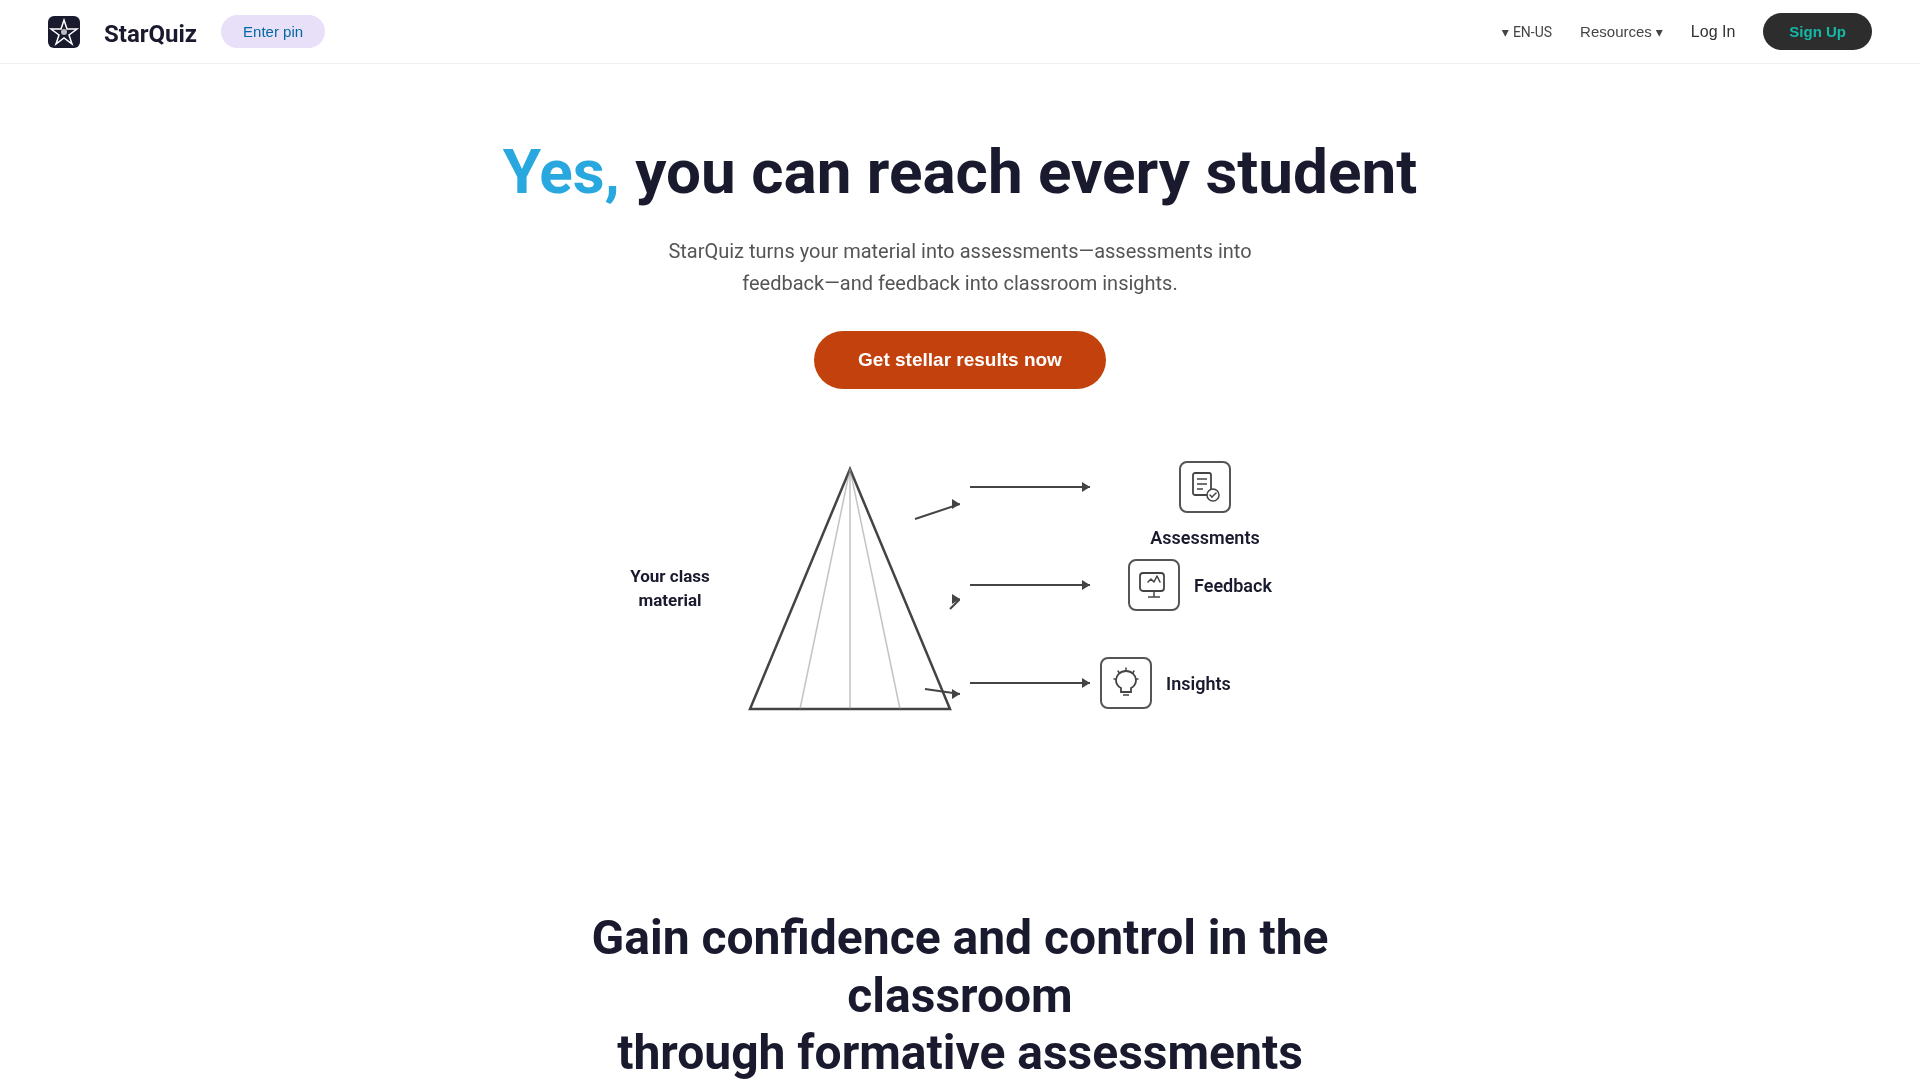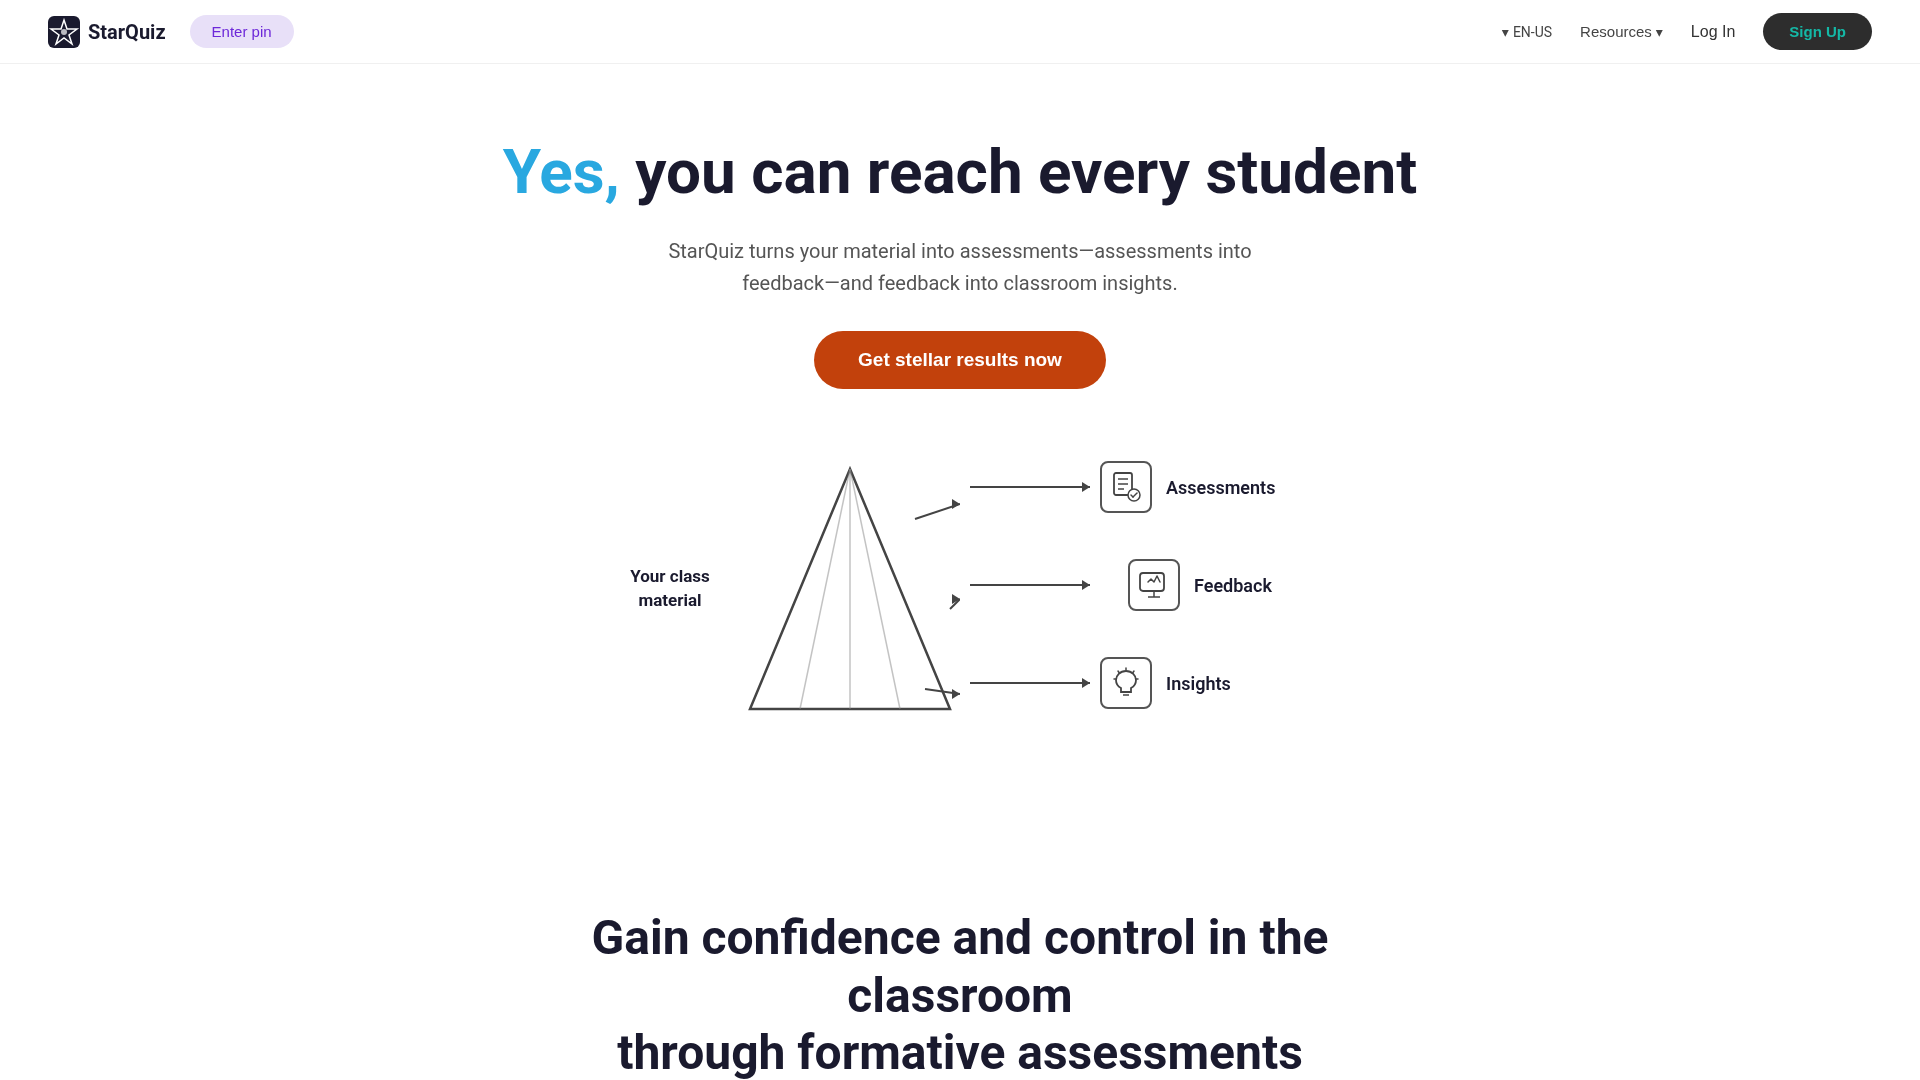--- a/index.html
+++ b/index.html
@@ -25,34 +25,34 @@
       background: #fff;
       z-index: 100;
     }
     .nav-left {
       display: flex;
       align-items: center;
       gap: 24px;
     }
     .logo {
       display: flex;
-      align-items: center;
-      gap: 8px;
-      font-size: 20px;
+      align-items: flex-end;
+      gap: 24px;
+      font-size: 24px;
       font-weight: 700;
       color: #1a1a2e;
       text-decoration: none;
     }
     .logo-icon {
       width: 32px;
       height: 32px;
     }
     .enter-pin-btn {
       background: #e8e0f8;
-      color: #6d28d9;
+      color: #0369a1;
       border: none;
       border-radius: 24px;
       padding: 8px 22px;
       font-size: 15px;
       font-weight: 500;
       cursor: pointer;
     }
     .nav-right {
       display: flex;
       align-items: center;
@@ -179,21 +179,21 @@
     }
 
     .output-item {
       display: flex;
       align-items: center;
       gap: 14px;
       position: absolute;
       right: 0;
     }
     .output-item:nth-child(1) { top: 12px; }
-    .output-item:nth-child(2) { top: 110px; }
+    .output-item:nth-child(2) { top: 110px; flex-direction: column; }
     .output-item:nth-child(3) { top: 208px; }
 
     .output-icon {
       width: 52px;
       height: 52px;
       border: 2px solid #555;
       border-radius: 8px;
       display: flex;
       align-items: center;
       justify-content: center;

